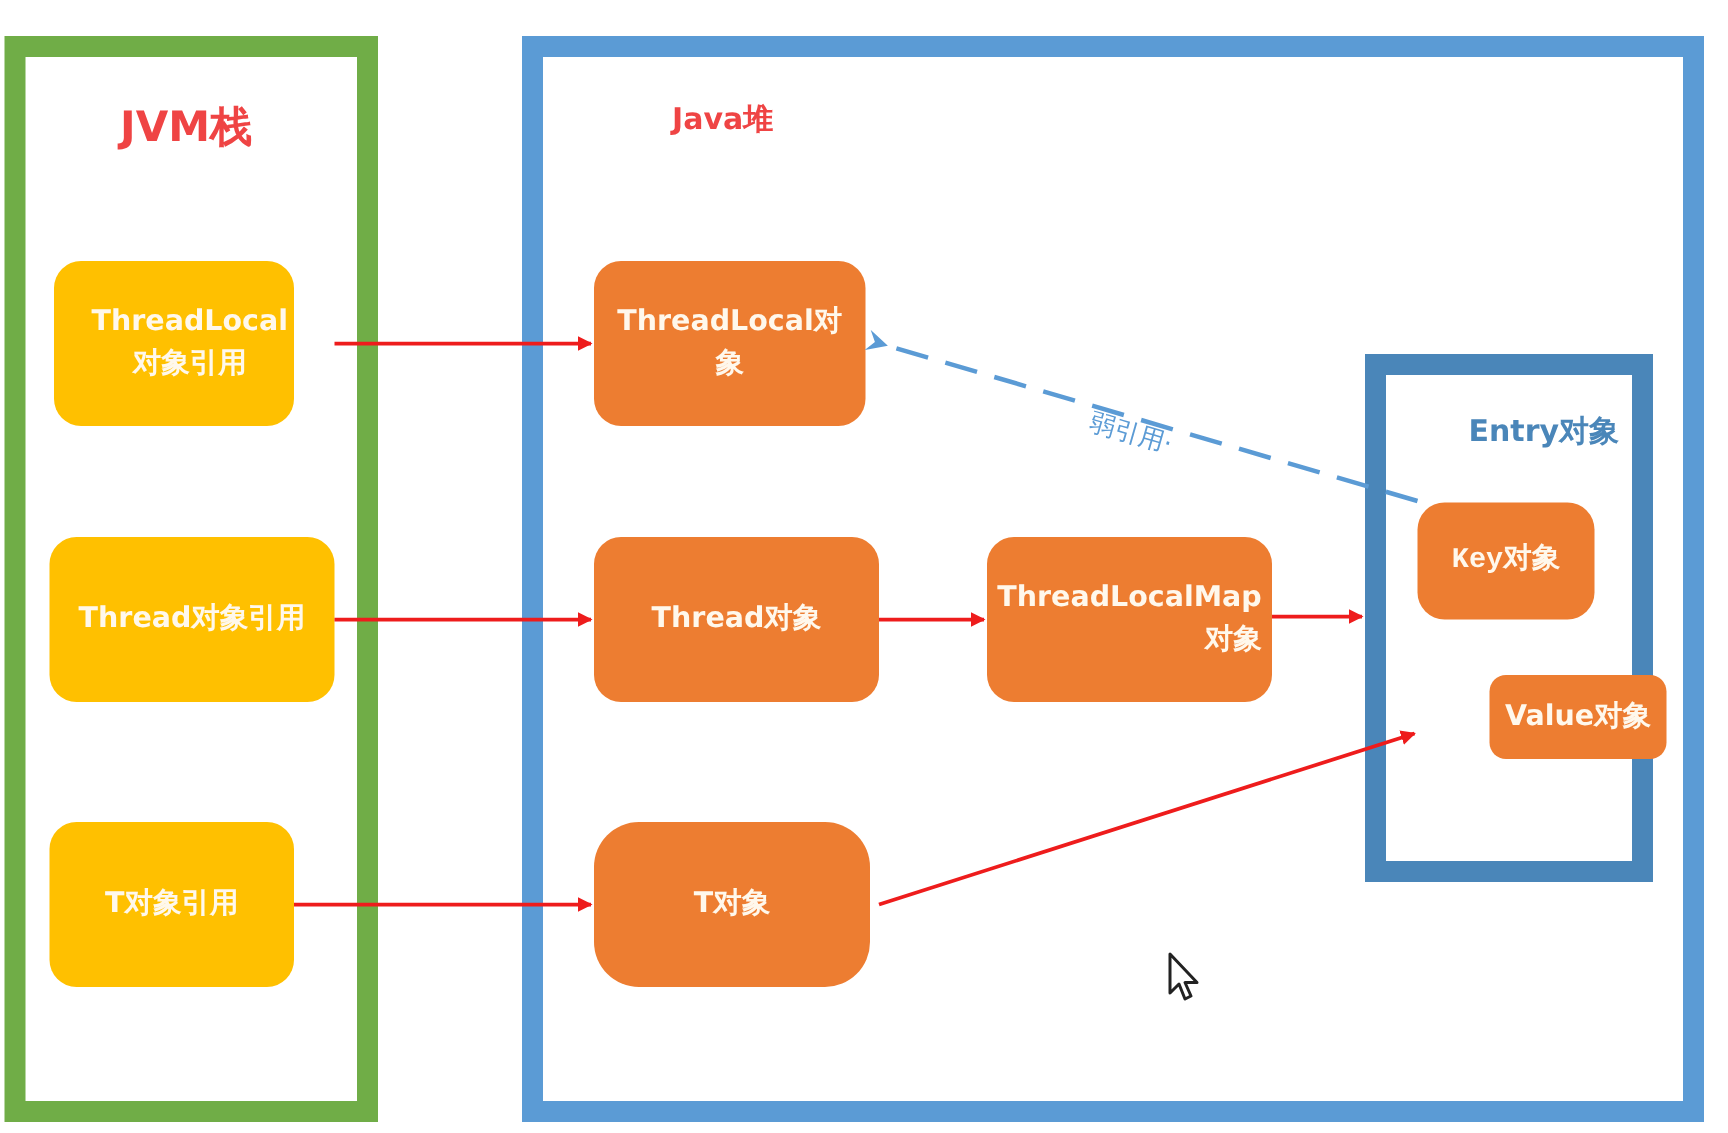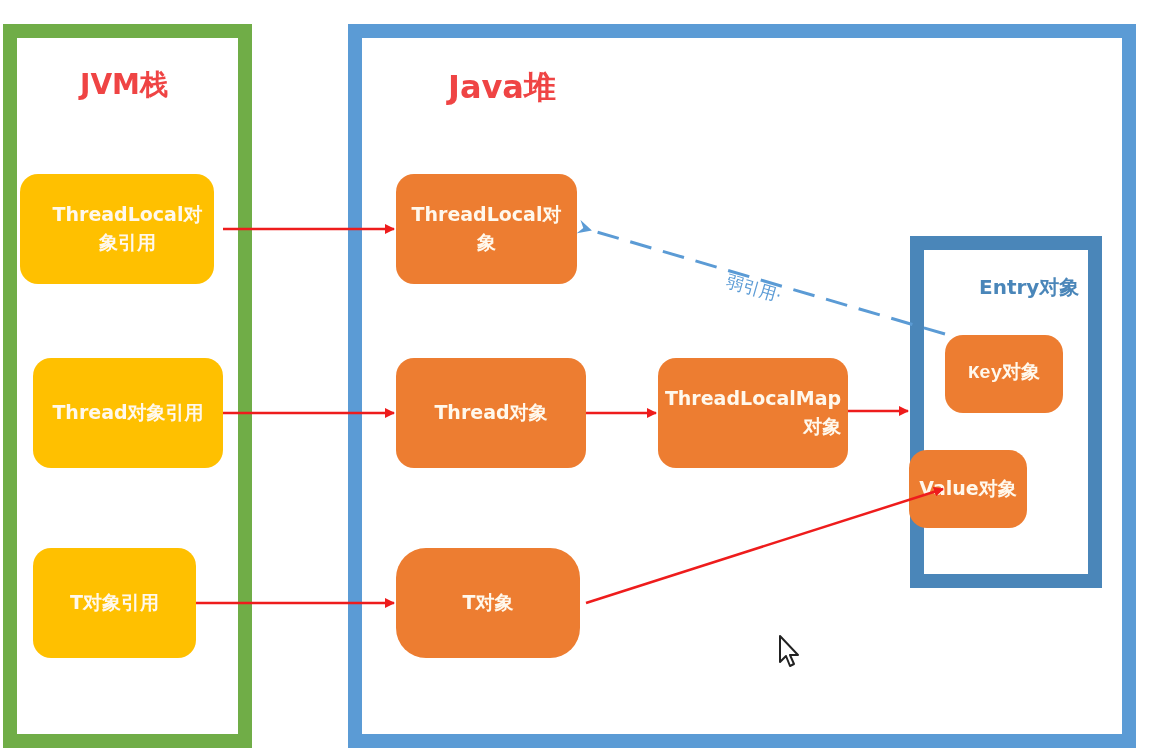--- a/index.html
+++ b/index.html
@@ -4,21 +4,21 @@
 <style>
   html, body { margin:0; padding:0; background:#ffffff; }
   body { width:1152px; height:755px; position:relative; overflow:hidden;
          font-family:"DejaVu Sans", "Liberation Sans", sans-serif; }
   .region { position:absolute; box-sizing:border-box; background:#fff; }
   .jvm-stack { left:3px; top:24px; width:249px; height:724px; border:14px solid #70ad47; }
   .java-heap { left:348px; top:24px; width:788px; height:724px; border:14px solid #5b9bd5; }
   .entry-box { left:910px; top:236px; width:192px; height:352px; border:14px solid #4a86b9; }
   .region-title { position:absolute; color:#ef4444; font-weight:bold; white-space:nowrap; }
   .jvm-title { left:80px; top:66px; font-size:28px; }
-  .heap-title { left:448px; top:66px; font-size:32px; }
+  .heap-title { left:448px; top:66px; font-size:20px; }
   .entry-title { left:956px; top:274px; font-size:20px; color:#4a86b9;margin-left:23px; }
   .node { position:absolute; box-sizing:border-box; border-radius:18px; color:#fff8ec;
           font-weight:bold; display:flex; align-items:center; justify-content:center;
           text-align:center; line-height:1.45; font-size:19px; padding:0 8px; }
   .node.ref { background:#ffc000; }
   .node.obj { background:#ed7d31; }
   svg.arrows { position:absolute; left:0; top:0; width:1152px; height:755px; pointer-events:none; }
   .weak-label { position:absolute; left:730px; top:270px; color:#5b9bd5; font-size:17px;
                 transform:rotate(16deg); transform-origin:left top; white-space:nowrap; }
   .cursor { position:absolute; left:778px; top:634px; }
@@ -27,30 +27,30 @@
 <body>
 
 <div class="region jvm-stack"></div>
 <div class="region java-heap"></div>
 <div class="region entry-box"></div>
 
 <div class="region-title jvm-title">JVM栈</div>
 <div class="region-title heap-title">Java堆</div>
 <div class="region-title entry-title">Entry对象</div>
 
-<div class="node ref" style="left:20px;top:174px;width:194px;height:110px;padding-left:29px;">ThreadLocal对象引用</div>
+<div class="node ref" style="left:36px;top:174px;width:160px;height:110px;padding-left:29px;">ThreadLocal对象引用</div>
 <div class="node ref" style="left:33px;top:358px;width:190px;height:110px;text-align:center;">Thread对象引用</div>
 <div class="node ref" style="left:33px;top:548px;width:163px;height:110px;">T对象引用</div>
 
 <div class="node obj" style="left:396px;top:174px;width:181px;height:110px;">ThreadLocal对象</div>
 <div class="node obj" style="left:396px;top:358px;width:190px;height:110px;">Thread对象</div>
 <div class="node obj" style="left:658px;top:358px;width:190px;height:110px;text-align:right;">ThreadLocalMap对象</div>
 <div class="node obj" style="left:396px;top:548px;width:184px;height:110px;border-radius:30px;">T对象</div>
 <div class="node obj" style="left:945px;top:335px;width:118px;height:78px;font-family:Liberation Mono, monospace;">Key对象</div>
-<div class="node obj" style="left:909px;top:450px;width:118px;height:78px;">Value对象</div>
+<div class="node obj" style="left:993px;top:450px;width:118px;height:56px;border-radius:11px;">Value对象</div>
 
 <svg class="arrows" viewBox="0 0 1152 755">
   <defs>
     <marker id="redhead" markerWidth="10" markerHeight="10" refX="9" refY="5" orient="auto" markerUnits="userSpaceOnUse">
       <path d="M0,0 L10,5 L0,10 Z" fill="#ee1c1c"></path>
     </marker>
     <marker id="bluehead" markerWidth="14" markerHeight="14" refX="2" refY="7" orient="auto-start-reverse" markerUnits="userSpaceOnUse">
       <path d="M14,0 L0,7 L14,14 L9,7 Z" fill="#5b9bd5"></path>
     </marker>
   </defs>

